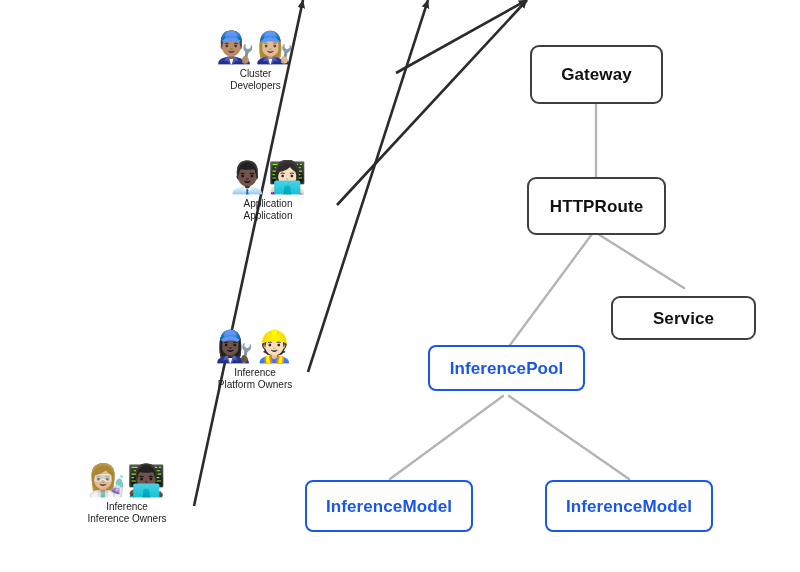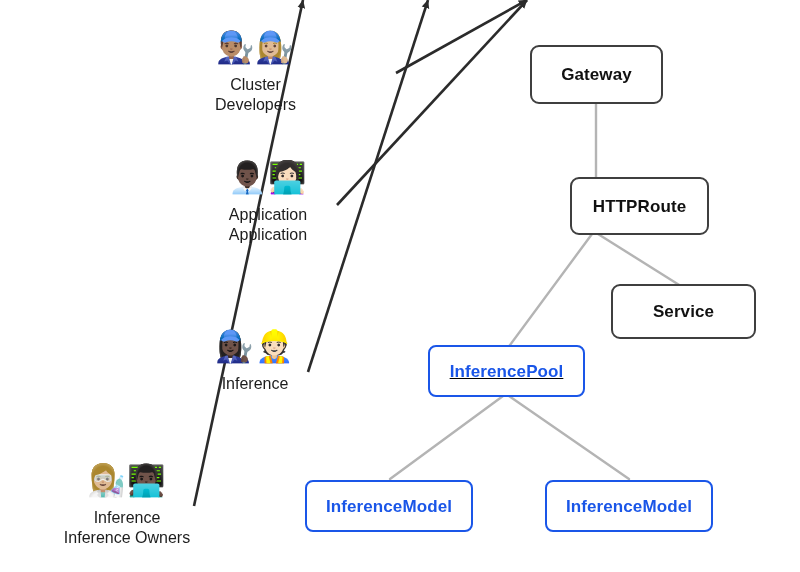--- a/index.html
+++ b/index.html
@@ -70,22 +70,22 @@
   }
   .actor-emoji {
     font-family: "DejaVu Sans", sans-serif;
     font-size: 31px;
     line-height: 1.12;
     letter-spacing: 1px;
     white-space: nowrap;
     user-select: none;
   }
   .actor-name {
-    margin-top: 10px;
-    font-size: 16px;
+    margin-top: 3px;
+    font-size: 10px;
     color: #1c1c1c;
     line-height: 1.26;
     white-space: nowrap;
   }
   .actor-name .ln {
     display: block;
   }
 </style>
 </head>
 <body>
@@ -128,44 +128,45 @@
     <div class="actor-name">
       <span class="ln">Application</span>
       <span class="ln">Application</span>
     </div>
   </div>
 
   <div class="actor" style="left:255px; top:329px; width:200px; margin-left:-100px;">
     <div class="actor-emoji">👩🏿‍🔧👷🏻</div>
     <div class="actor-name">
       <span class="ln">Inference</span>
+      <span class="ln">Platform Owners</span>
     </div>
   </div>
 
   <div class="actor" style="left:127px; top:463px; width:210px; margin-left:-105px;">
     <div class="actor-emoji">👩🏼‍🔬👨🏿‍💻</div>
     <div class="actor-name">
       <span class="ln">Inference</span>
       <span class="ln">Inference Owners</span>
     </div>
   </div>
 
   <div class="node core" style="left:530px; top:45px; width:133px; height:59px;">
     <span class="node-label">Gateway</span>
   </div>
 
-  <div class="node core" style="left:527px; top:177px; width:139px; height:58px;margin-left:43px;">
+  <div class="node core" style="left:527px; top:177px; width:139px; height:58px;">
     <span class="node-label">HTTPRoute</span>
   </div>
 
-  <div class="node core" style="left:611px; top:284px; width:145px; height:55px;">
+  <div class="node core" style="left:611px; top:296px; width:145px; height:44px;">
     <span class="node-label">Service</span>
   </div>
 
-  <div class="node ext" style="left:428px; top:345px; width:157px; height:52px;text-decoration:underline;">
+  <div class="node ext" style="left:428px; top:345px; width:157px; height:46px;">
     <span class="node-label">InferencePool</span>
   </div>
 
   <div class="node ext" style="left:305px; top:480px; width:168px; height:52px;">
     <span class="node-label">InferenceModel</span>
   </div>
 
   <div class="node ext" style="left:545px; top:480px; width:168px; height:52px;">
     <span class="node-label">InferenceModel</span>
   </div>

